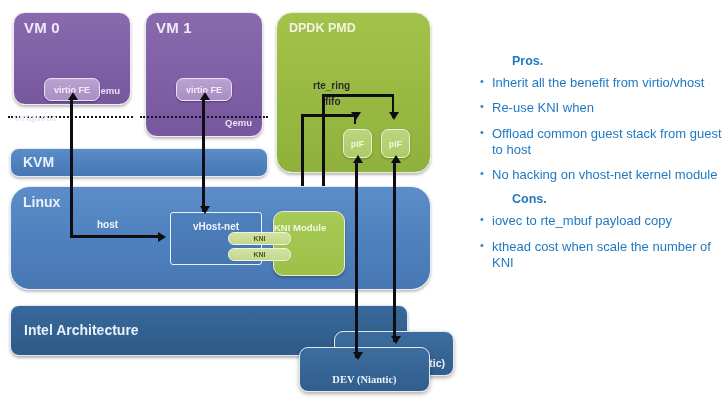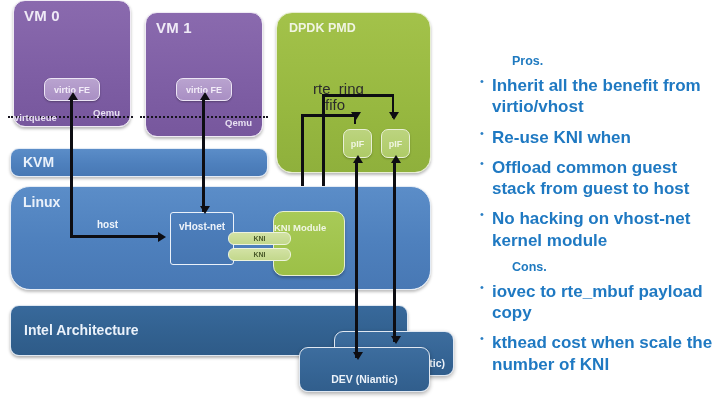--- a/index.html
+++ b/index.html
@@ -44,39 +44,39 @@
       border-radius:9px;border:1px solid #dfe8f2;
       box-shadow:0 2px 3px rgba(0,0,0,.3);padding-left:13px;}
 
   .dev{background:linear-gradient(180deg,#3d6d9e 0%,#356494 60%,#315e8c 100%);
       border-radius:9px;border:1px solid #e0e8f2;
       box-shadow:0 2px 4px rgba(0,0,0,.32);}
   .dev-label{position:absolute;color:#ecf2f9;font-size:10.5px;font-weight:600;
       right:8px;bottom:6px;white-space:nowrap;}
 
   .vhost{position:absolute;background:linear-gradient(180deg,#4e80bd 0%,#4676b2 100%);
-      border:1.5px solid #eaf1fa;border-radius:3px;}
+      border:1.5px solid #eaf1fa;border-radius:3px;padding-left:28px;}
   .vhost-label{position:absolute;left:0;right:0;top:8px;text-align:center;
       color:#eef3fa;font-size:10px;font-weight:600;}
 
   .kni-mod{position:absolute;background:linear-gradient(180deg,#a8ca57 0%,#9cc047 100%);
       border:1px solid #e7efd3;border-radius:10px;
       box-shadow:0 2px 3px rgba(0,0,0,.25);}
   .kni-mod-label{position:absolute;left:0;right:0;top:10px;text-align:left;
       color:#f1f6e4;font-size:9.5px;font-weight:600;}
 
   .knipill{position:absolute;background:linear-gradient(180deg,#d2e2a4 0%,#c3d88c 100%);
       border:1px solid #edf3dd;border-radius:6px;
       display:flex;align-items:center;justify-content:center;
       color:#4a5a2a;font-size:7px;font-weight:700;}
 
   
   .txt{position:absolute;white-space:nowrap;}
   .t-virtqueue{color:#e9e2f3;font-size:9.5px;font-weight:700;}
-  .t-rtering{color:#2b2b2b;font-size:15px;font-weight:400;}
+  .t-rtering{color:#2b2b2b;font-size:10px;font-weight:700;}
   .t-vring{color:#f0f5fb;font-size:10px;font-weight:700;}
 
   
   .ln{position:absolute;background:#0d0d12;}
   .vln{width:2.5px;}
   .hln{height:2.5px;}
   .arrow{position:absolute;width:0;height:0;}
   .a-down{border-left:5px solid transparent;border-right:5px solid transparent;
           border-top:8px solid #0d0d12;}
   .a-up{border-left:5px solid transparent;border-right:5px solid transparent;
@@ -85,29 +85,29 @@
            border-left:8px solid #0d0d12;}
 
   .dotted{position:absolute;height:0;border-top:2.5px dotted #17141f;}
 
   
   #panel{position:absolute;left:472px;top:54px;width:252px;}
   .sect-head{color:#1f7ac0;font-size:12.5px;font-weight:700;margin-bottom:7px;padding-left:40px;}
   .b-row{display:flex;margin-bottom:9px;}
   .b-dot{color:#2a7fc4;font-size:11px;width:20px;flex:0 0 20px;
          text-align:center;line-height:1.25;}
-  .b-txt{color:#1f79c2;font-size:17px;font-weight:700;line-height:1.25;flex:1;}
+  .b-txt{color:#1f79c2;font-size:13px;font-weight:400;line-height:1.25;flex:1;}
   .cons-head{margin-top:2px;}
 </style>
 </head>
 <body>
 
 <div id="stage">
 
-  <div class="blk vm" style="left:13px;top:0;width:118px;height:127px;">
+  <div class="blk vm" style="left:13px;top:12px;width:118px;height:93px;">
     <span class="vm-label">VM 0</span>
     <span class="qemu-label" style="right:10px;bottom:8px;">Qemu</span>
   </div>
   <div class="virtiofe" style="left:44px;top:78px;width:54px;height:21px;">virtio FE</div>
 
   <div class="blk vm" style="left:145px;top:12px;width:118px;height:125px;">
     <span class="vm-label">VM 1</span>
     <span class="qemu-label" style="right:10px;bottom:8px;">Qemu</span>
   </div>
   <div class="virtiofe" style="left:176px;top:78px;width:54px;height:21px;">virtio FE</div>
@@ -169,21 +169,21 @@
   <div class="arrow a-up" style="left:199.5px;top:92px;"></div>
   <div class="arrow a-down" style="left:199.5px;top:206px;"></div>
 
   <div class="blk ia" style="left:10px;top:305px;width:398px;height:51px;">
     <span class="bar-label" style="left:13px;top:16px;">Intel Architecture</span>
   </div>
 
   <div class="blk dev" style="left:334px;top:331px;width:120px;height:45px;">
     <span class="dev-label">iantic)</span>
   </div>
-  <div class="blk dev" style="left:299px;top:347px;width:131px;height:45px;">
+  <div class="blk dev" style="left:299px;top:347px;width:131px;height:45px;font-family:Liberation Serif, serif;">
     <span class="dev-label" style="left:0;right:0;text-align:center;">DEV (Niantic)</span>
   </div>
 
   <div class="ln vln" style="left:355px;top:160px;height:198px;"></div>
   <div class="arrow a-up" style="left:352.5px;top:155px;"></div>
   <div class="arrow a-down" style="left:352.5px;top:352px;"></div>
 
   <div class="ln vln" style="left:393px;top:160px;height:182px;"></div>
   <div class="arrow a-up" style="left:390.5px;top:155px;"></div>
   <div class="arrow a-down" style="left:390.5px;top:336px;"></div>

